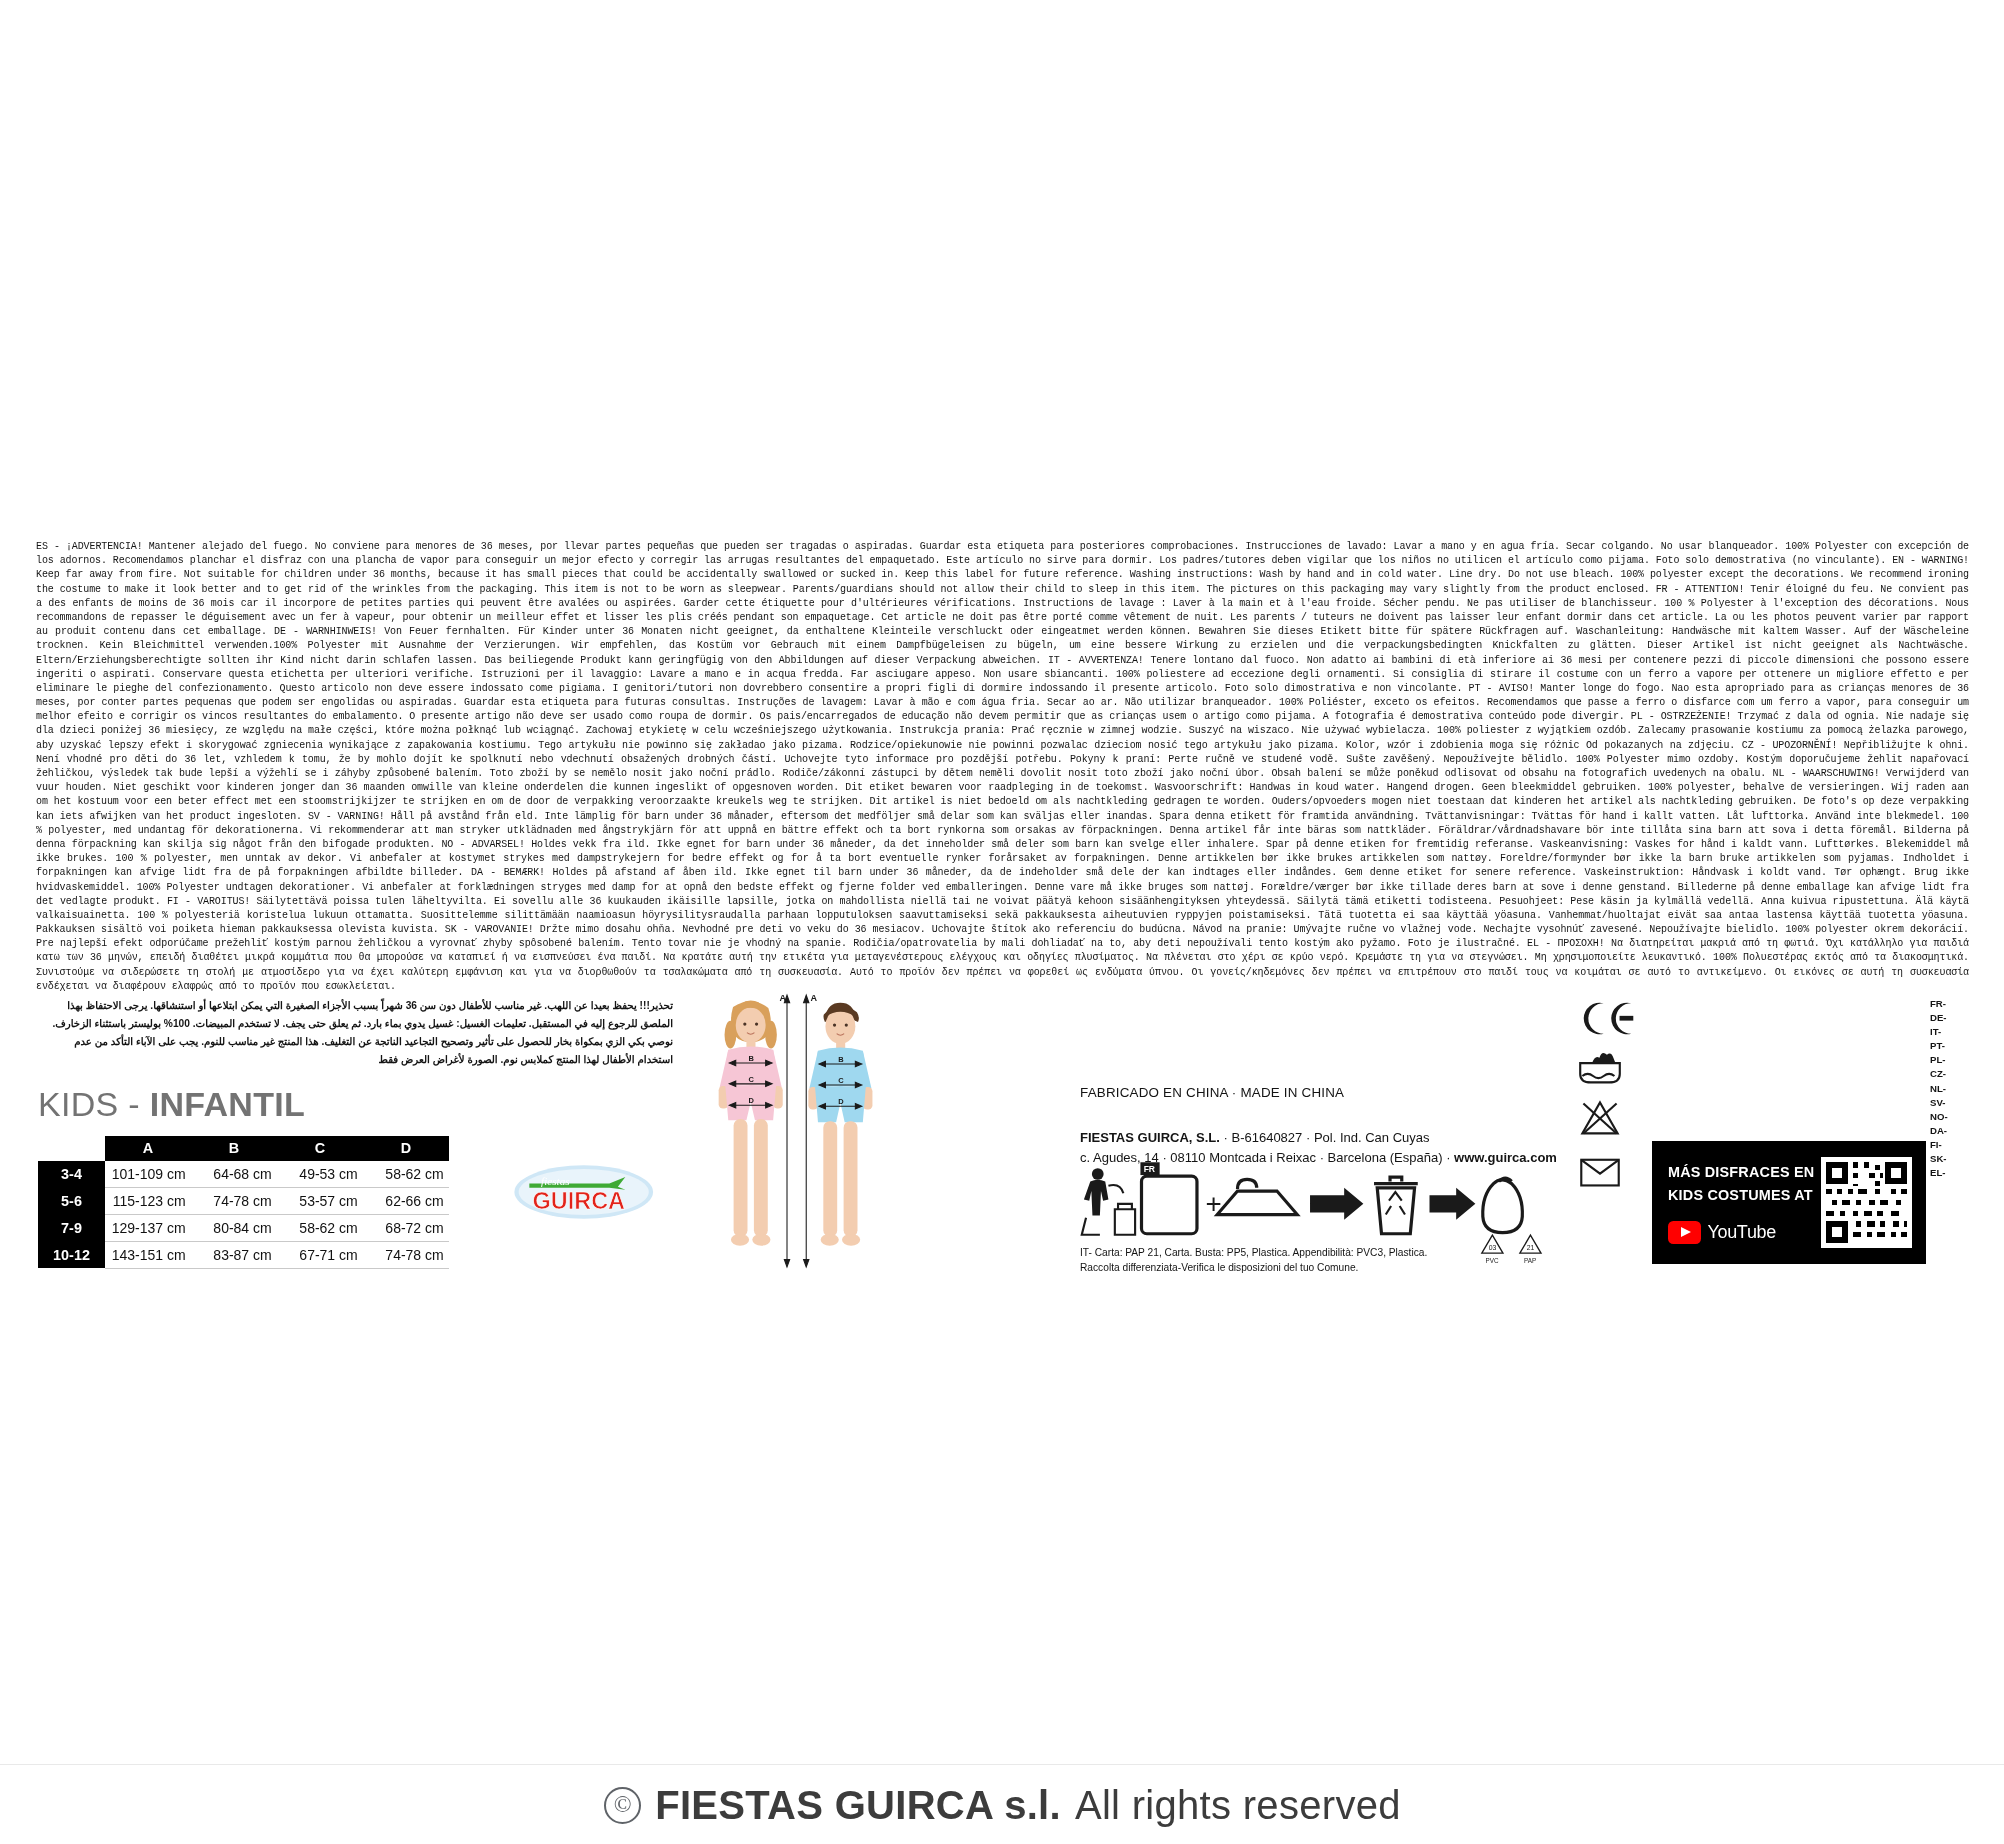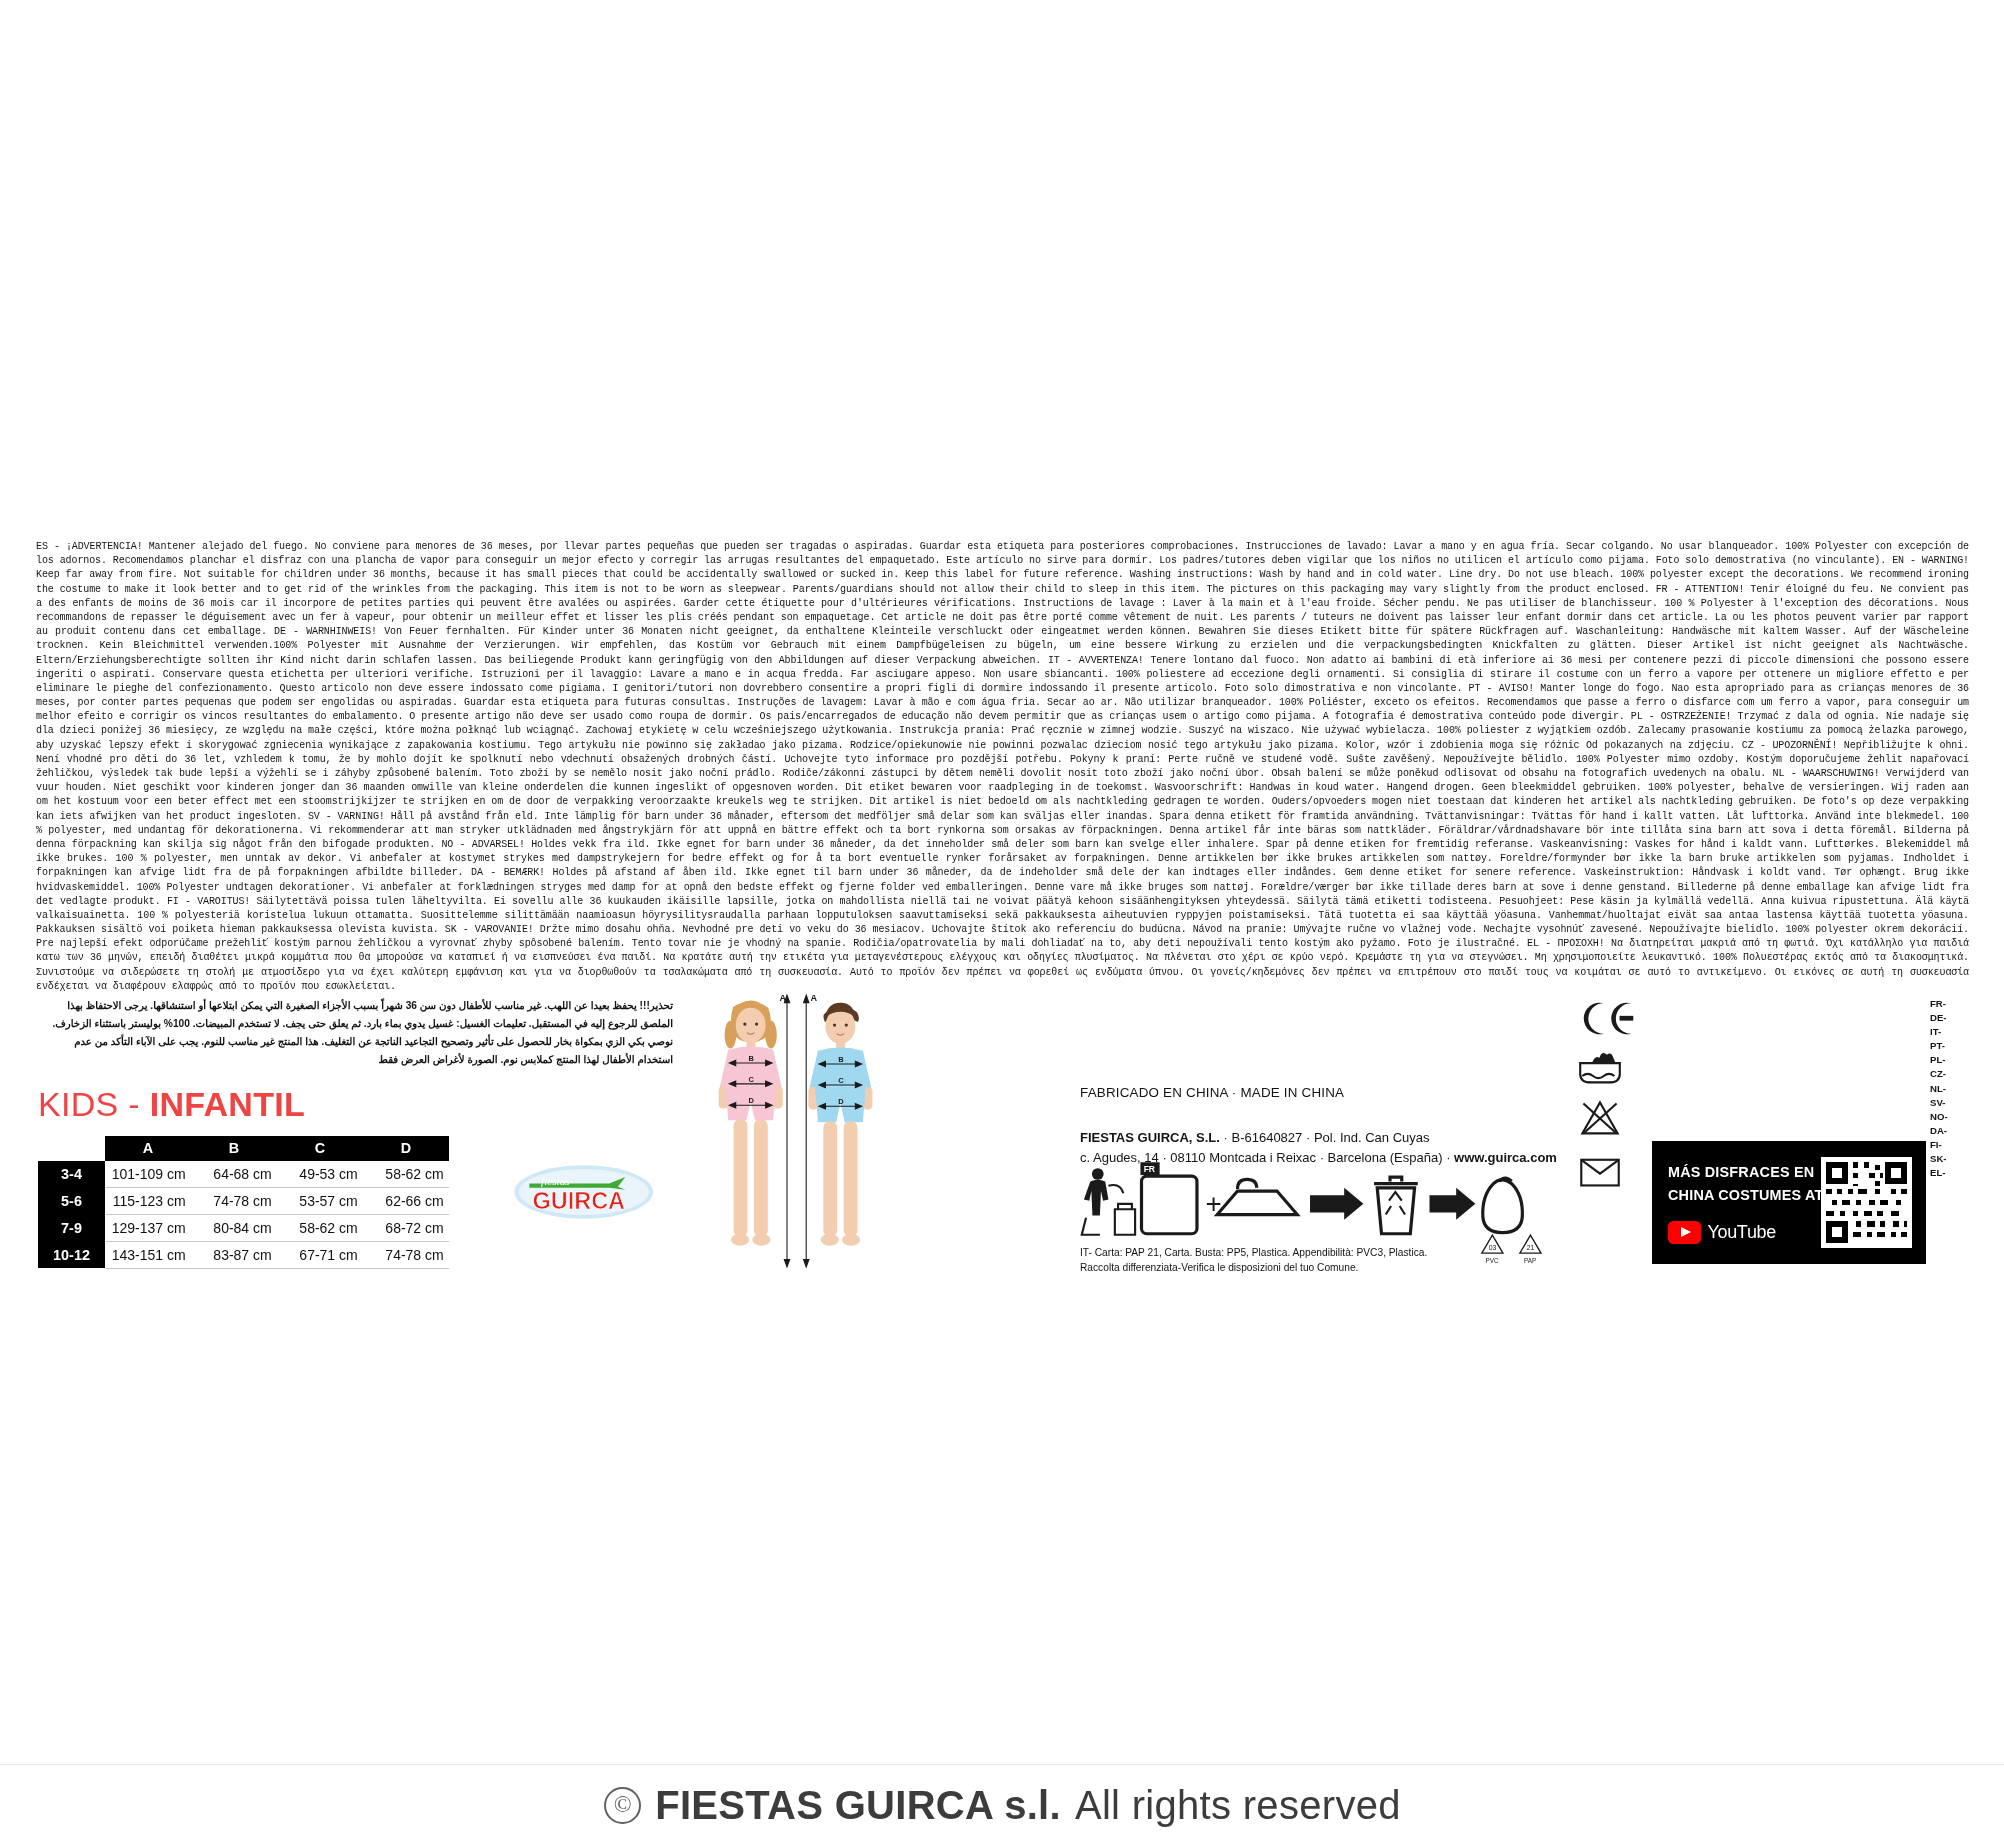--- a/index.html
+++ b/index.html
@@ -51,21 +51,21 @@
   }
 
   
   .kids-title {
     position: absolute;
     left: 38px;
     top: 1085px;
     font-size: 34px;
     font-weight: normal;
     letter-spacing: 0.3px;
-    color: #ef4444;
+    color: #737373;
   }
   .kids-title .bold { font-weight: bold; }
 
   .size-table {
     position: absolute;
     left: 38px;
     top: 1136px;
     border-collapse: collapse;
     font-size: 13.4px;
   }
@@ -599,21 +599,21 @@
     <div>NO-</div>
     <div>DA-</div>
     <div>FI-</div>
     <div>SK-</div>
     <div>EL-</div>
   </div>
 
   <div class="yt-banner">
     <div class="yt-text">
       <div class="l1">MÁS DISFRACES EN</div>
-      <div class="l2">CHINA COSTUMES AT</div>
+      <div class="l2">KIDS COSTUMES AT</div>
     </div>
     <div class="yt-logo">
       <div class="yt-play"></div>
       <div class="yt-word">YouTube</div>
     </div>
     <div class="qr">
       <svg viewBox="0 0 34 34" width="91" height="91" shape-rendering="crispEdges">
         <rect width="34" height="34" fill="#ffffff"></rect>
         <g fill="#000000">
           <rect x="2" y="2" width="8" height="8"></rect>

